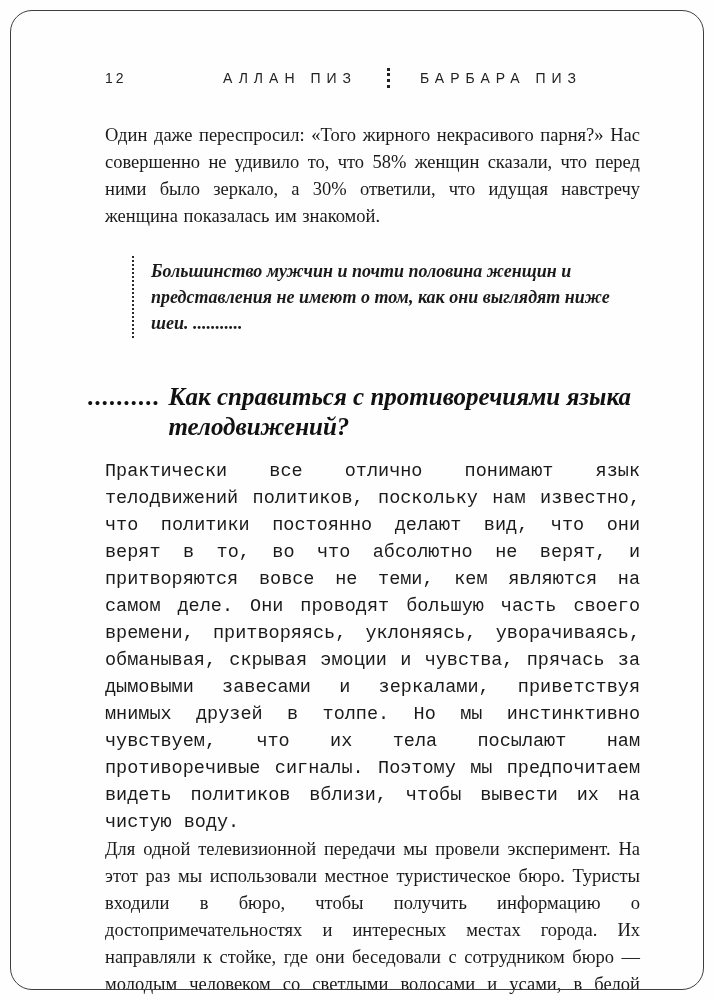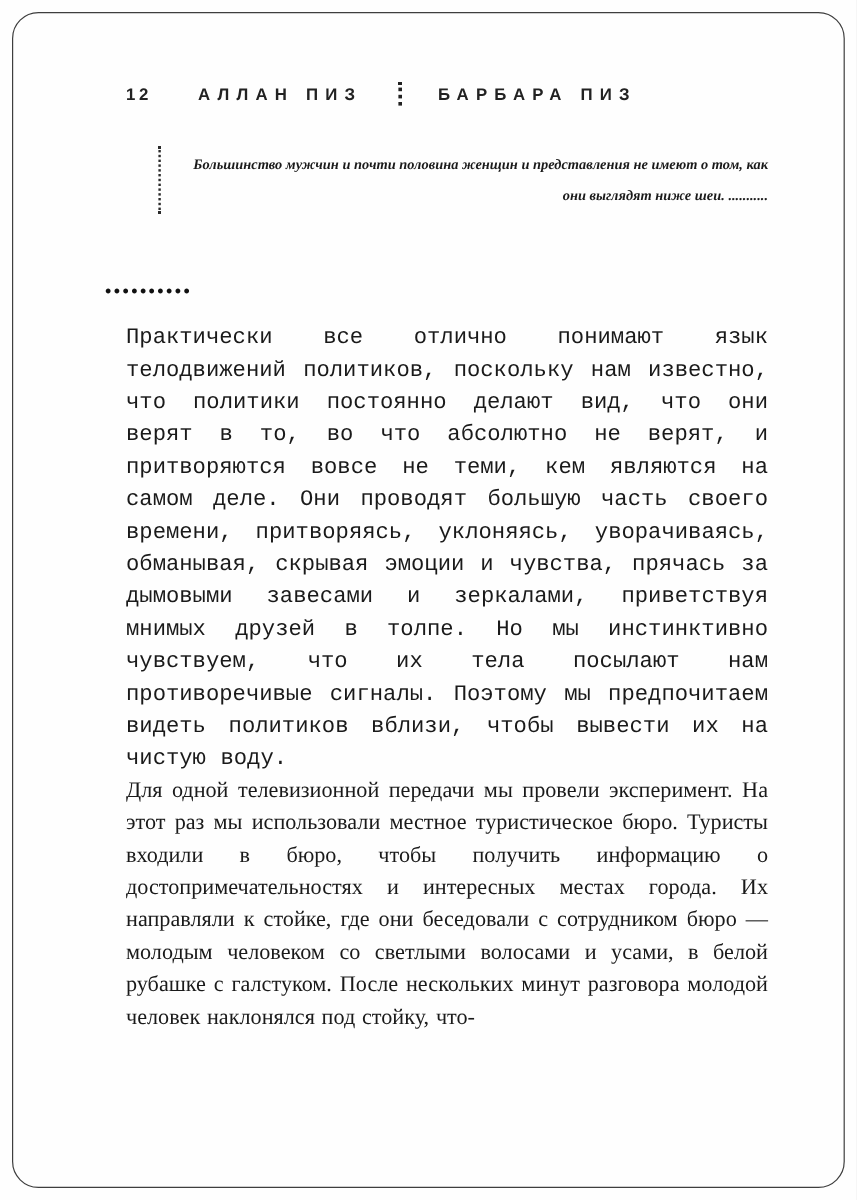--- a/index.html
+++ b/index.html
@@ -23,32 +23,33 @@
     inset: 10px;
     border: 1.6px solid #3e3e3e;
     border-radius: 22px;
     pointer-events: none;
   }
   .running-head {
     display: flex;
     align-items: center;
     margin: 68px 74px 0 105px;
     font-family: "Liberation Sans", "DejaVu Sans", sans-serif;
-    font-weight: bold;
+    font-weight: normal;
     font-size: 14px;
     letter-spacing: 6px;
     color: #222;
   }
   .page-num {
     letter-spacing: 3px;
     min-width: 60px;
   }
   .authors {
     flex: 1;
     display: flex;
+    justify-content: center;
     align-items: center;
   }
   .head-divider {
     display: inline-block;
     width: 0;
     height: 20px;
     border-left: 3px dotted #222;
     margin: 0 30px;
   }
   .text-block {
@@ -62,25 +63,25 @@
     word-spacing: 1px;
   }
   .para + .quote { margin-top: 26px; }
   .quote {
     margin: 26px 0 0 27px;
     padding: 2px 0 2px 17px;
     border-left: 2.5px dotted #2a2a2a;
   }
   .quote p {
     margin: 0;
-    font-size: 12px;
+    font-size: 18px;
     line-height: 26px;
     font-weight: bold;
     font-style: italic;
-    text-align: right;
+    text-align: left;
   }
   .heading {
     display: flex;
     align-items: flex-start;
     gap: 8px;
     margin: 44px 0 16px -17px;
     font-size: 25px;
     line-height: 30px;
     font-style: italic;
     font-weight: 600;
@@ -106,27 +107,29 @@
     <span class="page-num">12</span>
     <span class="authors">
       <span>АЛЛАН ПИЗ</span>
       <span class="head-divider"></span>
       <span>БАРБАРА ПИЗ</span>
     </span>
   </header>
 
   <main class="text-block">
 
+    <p class="para">Один даже переспросил: «Того жирного некрасивого парня?» Нас совершенно не удивило то, что 58% женщин сказали, что перед ними было зеркало, а 30% ответили, что идущая навстречу женщина показалась им знакомой.</p>
 
     <blockquote class="quote">
       <p>Большинство мужчин и почти половина женщин и представления не имеют о том, как они выглядят ниже шеи. ...........</p>
     </blockquote>
 
     <h2 class="heading">
       <span class="dots">..........</span>
+      <span class="heading-text">Как справиться с противоречиями языка телодвижений?</span>
     </h2>
 
     <p class="para">Практически все отлично понимают язык телодвижений политиков, поскольку нам известно, что политики постоянно делают вид, что они верят в то, во что абсолютно не верят, и притворяются вовсе не теми, кем являются на самом деле. Они проводят большую часть своего времени, притворяясь, уклоняясь, уворачиваясь, обманывая, скрывая эмоции и чувства, прячась за дымовыми завесами и зеркалами, приветствуя мнимых друзей в толпе. Но мы инстинктивно чувствуем, что их тела посылают нам противоречивые сигналы. Поэтому мы предпочитаем видеть политиков вблизи, чтобы вывести их на чистую воду.</p>
 
 
     <p class="para">Для одной телевизионной передачи мы провели эксперимент. На этот раз мы использовали местное туристическое бюро. Туристы входили в бюро, чтобы получить информацию о достопримечательностях и интересных местах города. Их направляли к стойке, где они беседовали с сотрудником бюро — молодым человеком со светлыми волосами и усами, в белой рубашке с галстуком. После нескольких минут разговора молодой человек наклонялся под стойку, что-</p>
 
   </main>
 </div>
 

